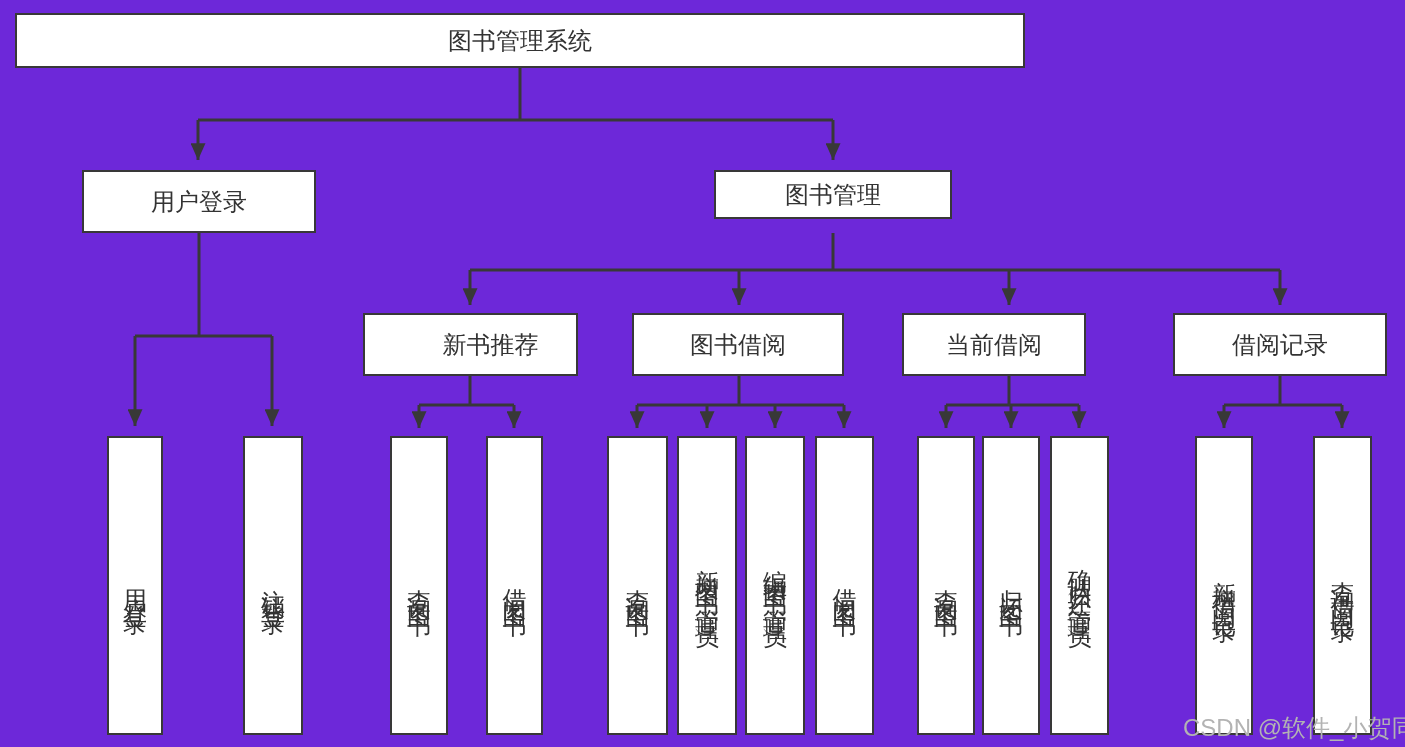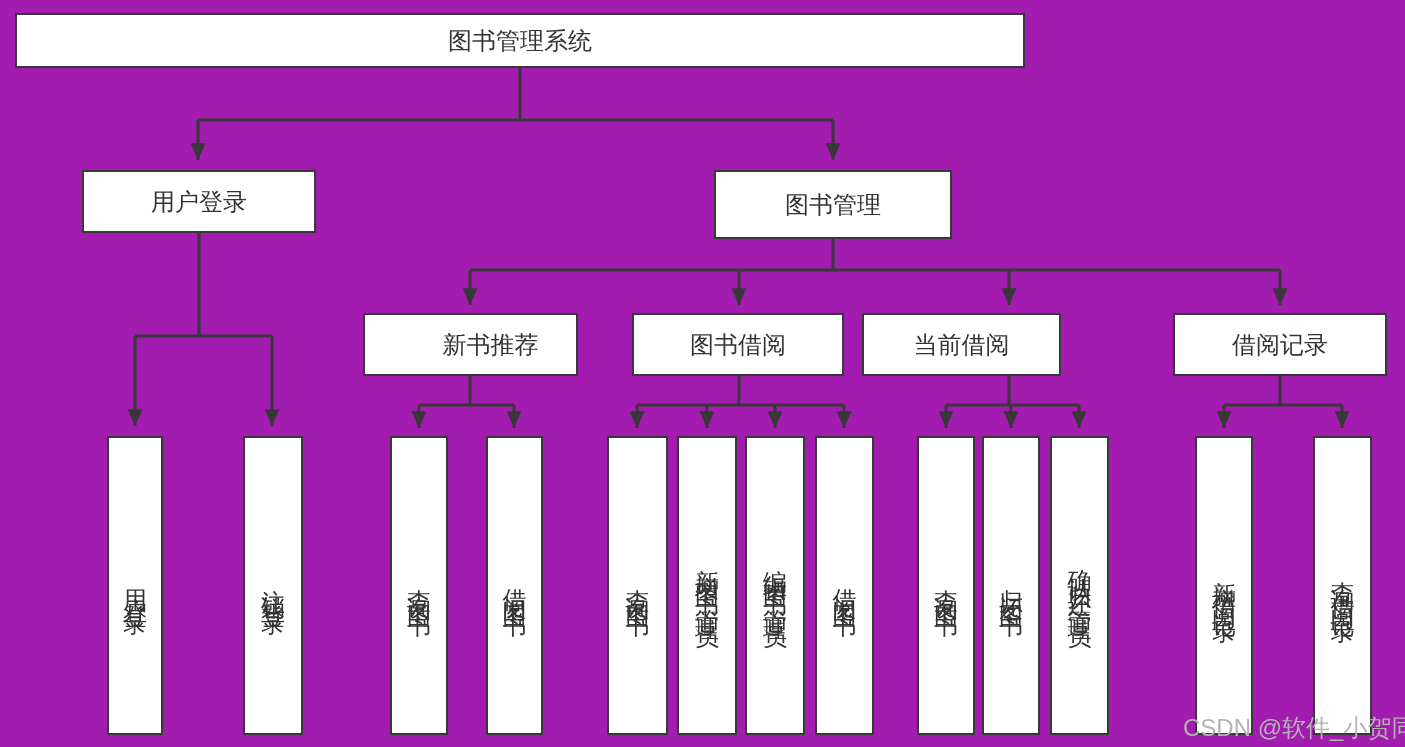--- a/index.html
+++ b/index.html
@@ -1,19 +1,19 @@
 <!DOCTYPE html>
 <html><head>
 <meta charset="utf-8">
 <style>
   html,body{margin:0;padding:0;background:#ffffff;}
   #canvas{
     position:relative;
     width:1405px;height:747px;
-    background:#a21caf;
+    background:#6d28d9;
     font-family:"Liberation Sans","DejaVu Sans",sans-serif;
     overflow:hidden;
   }
   #wires{position:absolute;left:0;top:0;width:1405px;height:747px;}
   .hbox,.vbox{
     position:absolute;
     box-sizing:border-box;
     border:2.5px solid #383838;
     background:#ffffff;
     color:#333333;
@@ -87,25 +87,25 @@
 
     <path d="M1280 376 V405"></path>
     <path d="M1224 405 H1342"></path>
     <path d="M1224 405 V428" marker-end="url(#arw)"></path>
     <path d="M1342 405 V428" marker-end="url(#arw)"></path>
   </svg>
 
   <div class="hbox" style="left:15px;top:13px;width:1010px;height:55px;">图书管理系统</div>
 
   <div class="hbox" style="left:82px;top:170px;width:234px;height:63px;">用户登录</div>
-  <div class="hbox" style="left:714px;top:170px;width:238px;height:69px;text-align:center;">图书管理</div>
+  <div class="hbox" style="left:714px;top:170px;width:238px;height:49px;text-align:center;">图书管理</div>
 
   <div class="hbox" style="left:363px;top:313px;width:215px;height:63px;padding-left:40px;">新书推荐</div>
   <div class="hbox" style="left:632px;top:313px;width:212px;height:63px;">图书借阅</div>
-  <div class="hbox" style="left:862px;top:313px;width:199px;height:63px;">当前借阅</div>
+  <div class="hbox" style="left:902px;top:313px;width:184px;height:63px;">当前借阅</div>
   <div class="hbox" style="left:1173px;top:313px;width:214px;height:63px;">借阅记录</div>
 
   <div class="vbox" style="left:107px;width:56px;">用户登录</div>
   <div class="vbox" style="left:243px;width:60px;">注销登录</div>
 
   <div class="vbox" style="left:390px;width:58px;">查询图书</div>
   <div class="vbox" style="left:486px;width:57px;">借阅图书</div>
 
   <div class="vbox" style="left:607px;width:61px;">查询图书</div>
   <div class="vbox" style="left:677px;width:60px;">新增图书（管理员）</div>

